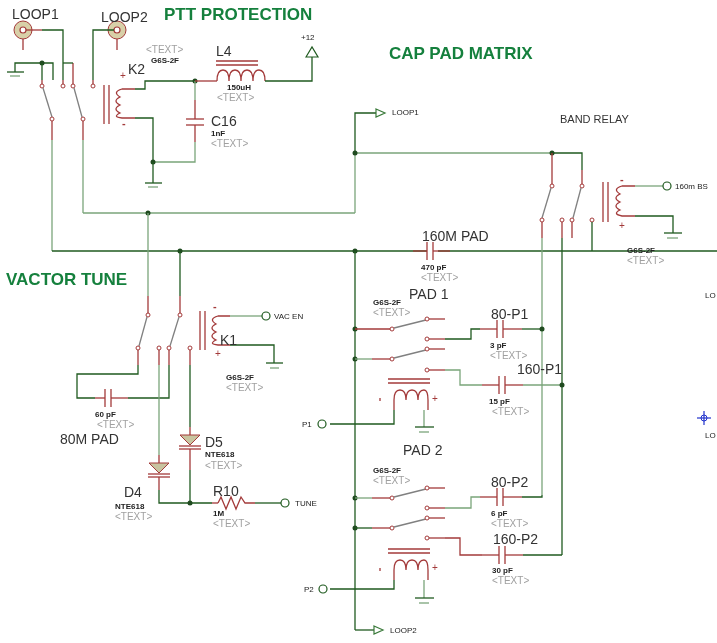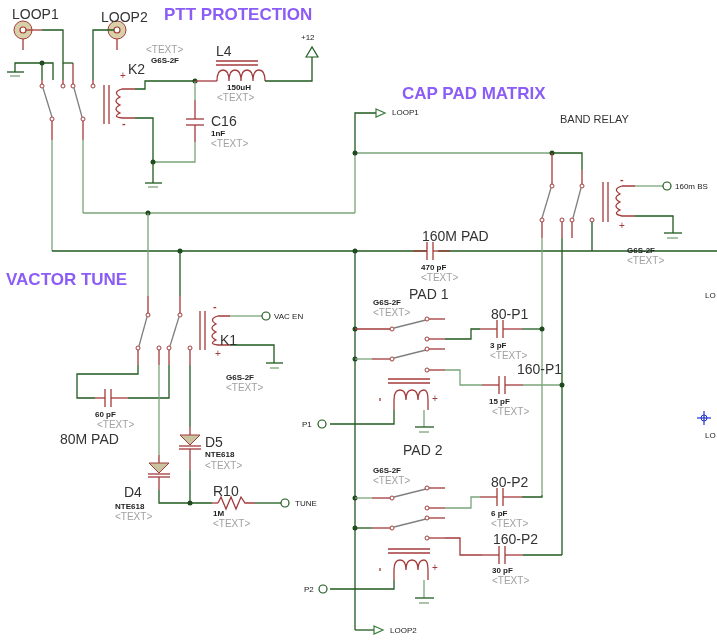--- a/index.html
+++ b/index.html
@@ -1,19 +1,19 @@
 <!DOCTYPE html>
 <html><head>
 <meta charset="utf-8">
 <style>
   html, body { margin:0; padding:0; background:#ffffff; }
   body { width:717px; height:643px; position:relative; overflow:hidden; font-family:"Liberation Sans", sans-serif; }
   #sch { position:absolute; left:0; top:0; width:717px; height:643px; }
   .lbl { position:absolute; white-space:nowrap; font-family:"Liberation Sans", sans-serif; color:#222; line-height:1; }
-  .title { color:#8b5cf6; font-weight:bold; font-size:17px; }
+  .title { color:#15803d; font-weight:bold; font-size:17px; }
   .big { font-size:14px; color:#333; }
   .small { font-size:8px; font-weight:bold; color:#222; }
   .ph { font-size:10px; color:#a0a0a0; }
   .port { font-size:8px; color:#222; }
 </style>
 </head>
 <body>
 
 <svg id="sch" viewBox="0 0 717 643" xmlns="http://www.w3.org/2000/svg">
   <defs>
@@ -302,21 +302,21 @@
   </g>
 
   <g>
     <line x1="697" y1="418" x2="711" y2="418" stroke="#2233cc" stroke-width="1.2"></line>
     <line x1="704" y1="411" x2="704" y2="425" stroke="#2233cc" stroke-width="1.2"></line>
     <circle cx="704" cy="418" r="3" fill="none" stroke="#2233cc" stroke-width="1"></circle>
   </g>
 </svg>
 
 <div class="lbl title" style="left:164px;top:6px;">PTT PROTECTION</div>
-<div class="lbl title" style="left:402px;top:45px;margin-top:40px;">CAP PAD MATRIX</div>
+<div class="lbl title" style="left:389px;top:45px;">CAP PAD MATRIX</div>
 <div class="lbl title" style="left:6px;top:271px;">VACTOR TUNE</div>
 
 <div class="lbl big" style="left:12px;top:7px;">LOOP1</div>
 <div class="lbl big" style="left:101px;top:10px;">LOOP2</div>
 
 <div class="lbl ph" style="left:146px;top:45px;">&lt;TEXT&gt;</div>
 <div class="lbl small" style="left:151px;top:57px;">G6S-2F</div>
 <div class="lbl big" style="left:128px;top:62px;">K2</div>
 <div class="lbl" style="left:120px;top:71px;font-size:10px;color:#a33a3a;">+</div>
 <div class="lbl" style="left:122px;top:118px;font-size:11px;color:#a33a3a;font-weight:bold;">-</div>

